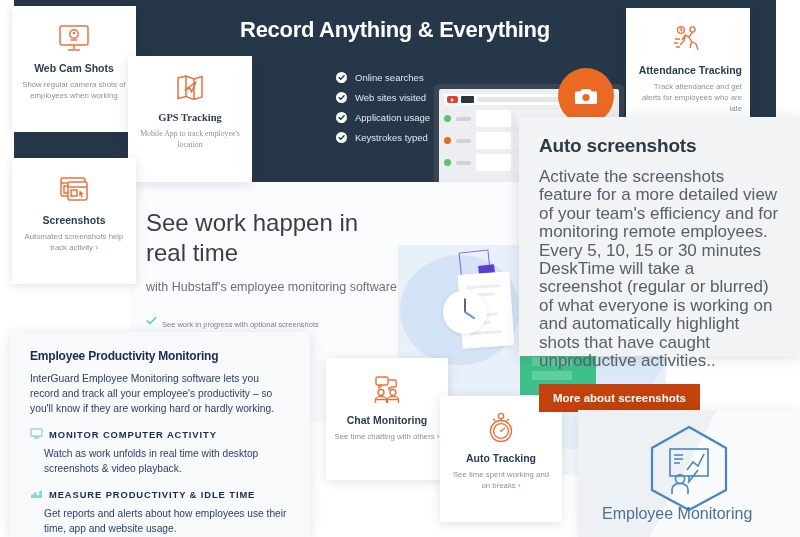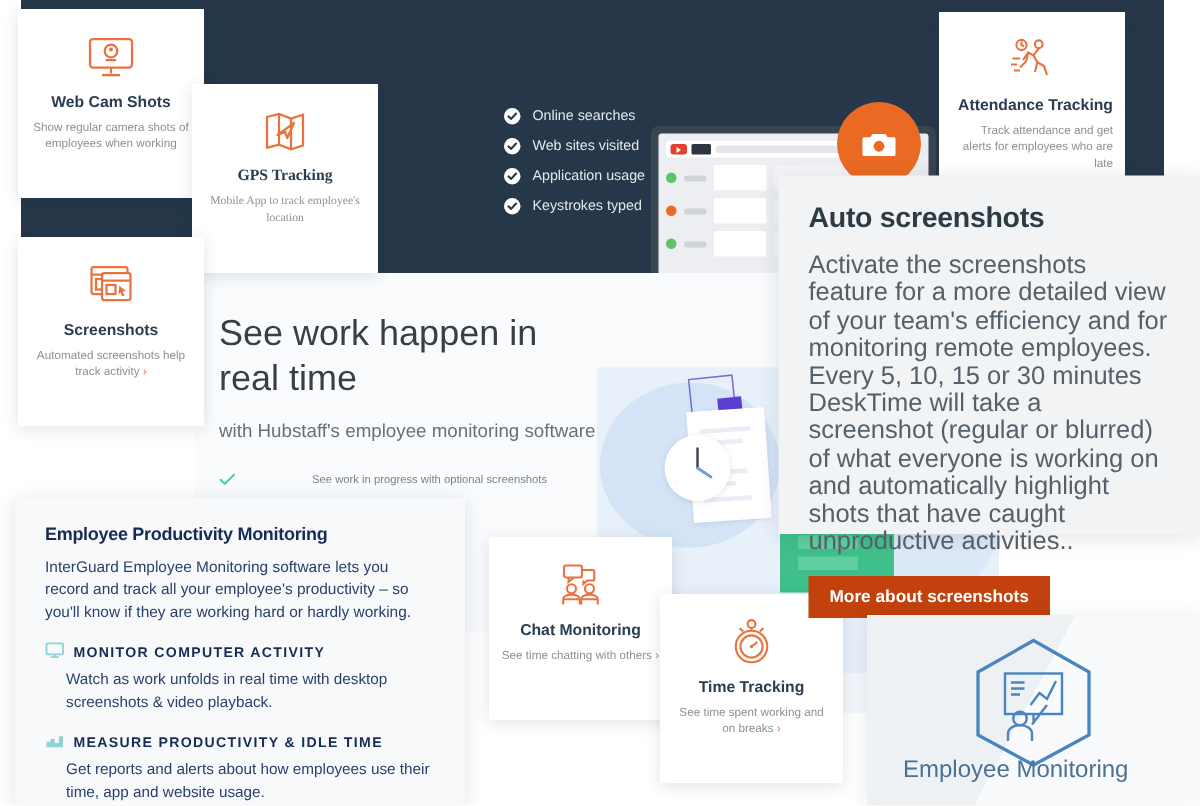--- a/index.html
+++ b/index.html
@@ -71,23 +71,22 @@
     position: absolute;
     left: 16px; top: 98px; width: 290px;
     font-size: 12.5px;
     color: #6b7076;
   }
   .hs-bullets {
     position: absolute;
     left: 16px; top: 128px; width: 280px;
   }
   .hs-bullet {
-    display: flex; align-items: center;
+    display: flex; align-items: flex-end;
     margin-bottom: 18px;
-    gap: 46px;
   }
   .hs-tick { width: 16px; flex: 0 0 16px; margin-top: 1px; }
   .hs-bullet-text {
     font-size: 7.5px; color: #7d8288; white-space: nowrap;
   }
 
   
   .illus {
     position: absolute;
     left: 398px; top: 245px; width: 268px; height: 230px;
@@ -291,20 +290,21 @@
     position: absolute; left: 24px; bottom: 14px;
     font-size: 16px; color: #4a7196;
   }
 </style>
 </head>
 <body>
 
 <div id="stage">
 
   <div class="dark-band">
+    <div class="dark-band-title">Record Anything &amp; Everything</div>
     <div class="check-list">
       <div class="check-row">
         <span class="check-circle">
           <svg width="7" height="7" viewBox="0 0 10 10">
               <path d="M1.5 5.2 L4 7.5 L8.6 2.4" stroke="#253749" stroke-width="2" fill="none" stroke-linecap="round" stroke-linejoin="round"></path>
             </svg>
         </span>
         <span class="check-text">Online searches</span>
       </div>
       <div class="check-row">
@@ -517,21 +517,21 @@
     <div class="ficon">
       <svg width="32" height="34" viewBox="0 0 32 34" fill="none" stroke="#e8733f" stroke-width="1.4">
         <circle cx="16" cy="20" r="10.5"></circle>
         <circle cx="16" cy="20" r="7.4"></circle>
         <circle cx="16" cy="5" r="2.6"></circle>
         <path d="M16 7.6V9.5M10.5 10 L8 7.8M21.5 10 L24 7.8"></path>
         <path d="M16 20 L20 17"></path>
         <circle cx="16" cy="20" r="1.1" fill="#e8733f" stroke="none"></circle>
       </svg>
     </div>
-    <div class="ftitle">Time Tracking</div>
+    <div class="ftitle">Auto Tracking</div>
     <div class="fdesc">
       <span>See time spent working and on breaks</span>
       <span class="arrow">›</span>
     </div>
   </div>
 
   <div id="auto-panel">
     <h2>Auto screenshots</h2>
     <p>Activate the screenshots feature for a more detailed view of your team's efficiency and for monitoring remote employees. Every 5, 10, 15 or 30 minutes DeskTime will take a screenshot (regular or blurred) of what everyone is working on and automatically highlight shots that have caught unproductive activities..</p>
     <button class="green-btn">More about screenshots</button>

